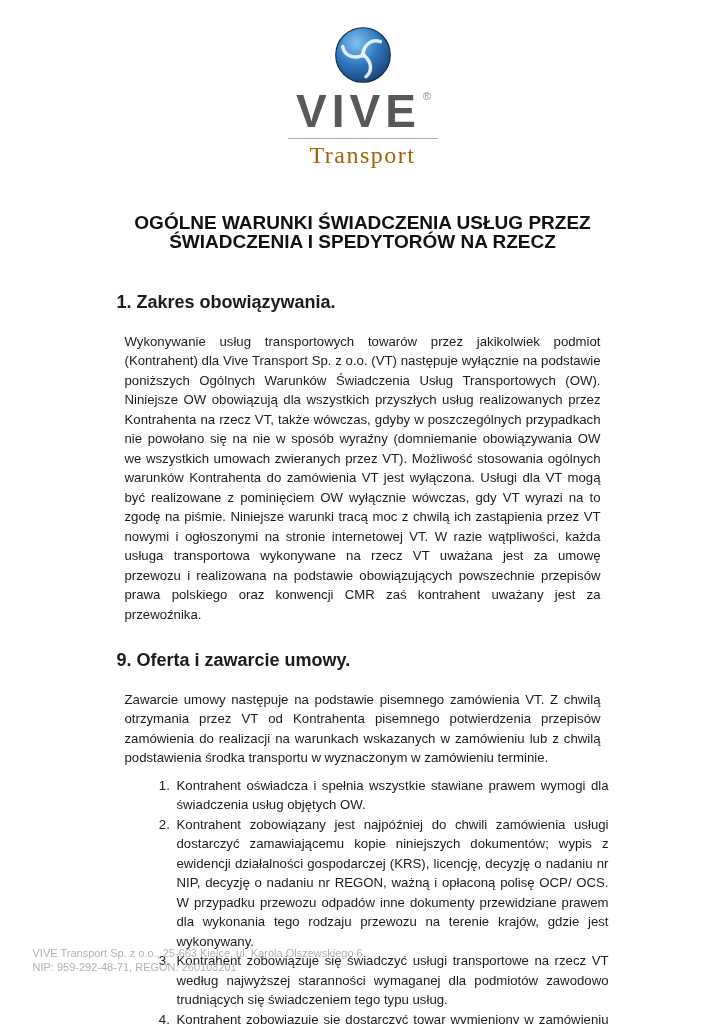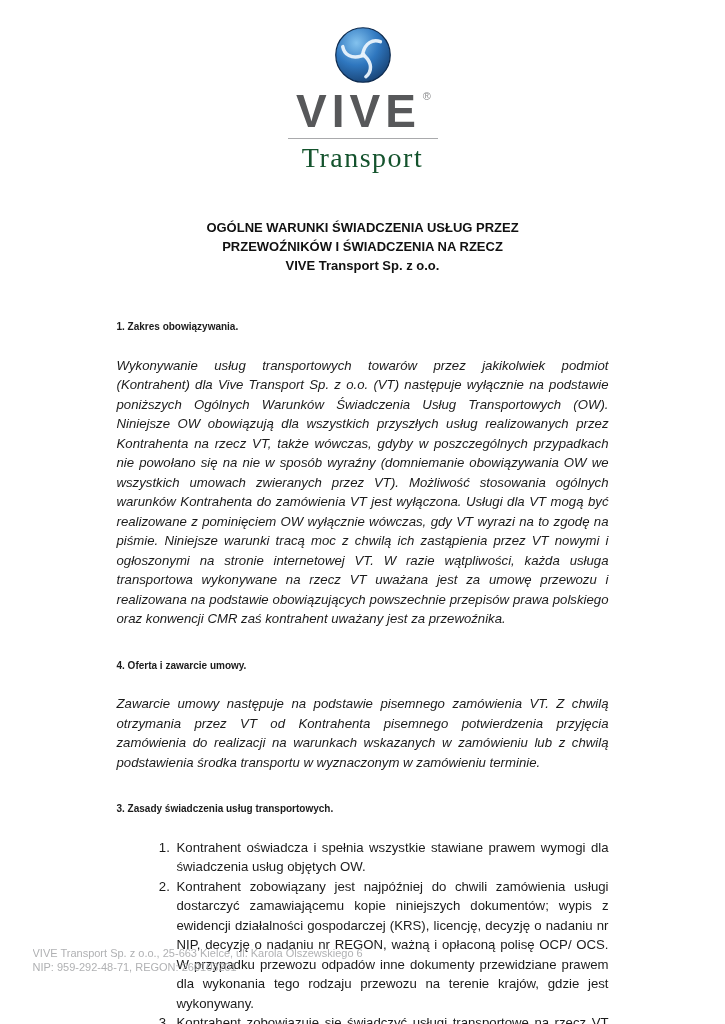--- a/index.html
+++ b/index.html
@@ -34,48 +34,48 @@
     left: 2px;
   }
   .brand-rule {
     width: 150px;
     height: 1px;
     background: #a9aaac;
     margin: 4px auto 3px;
   }
   .brand-subtitle {
     font-family: "Liberation Serif", serif;
-    font-size: 28px;
-    color: #14532d;
+    font-size: 24px;
+    color: #a16207;
     letter-spacing: 1.5px;
   }
   
   .doc-title {
     margin-top: 44px;
     text-align: center;
-    font-size: 13px;
+    font-size: 19px;
     font-weight: 700;
     line-height: 19px;
     color: #111;
   }
   
   .content {
     margin: 42px 84px 0;
     font-size: 13.2px;
     line-height: 19.5px;
     text-align: justify;
   }
   .content h2 {
-    font-size: 10px;
+    font-size: 18px;
     font-weight: 700;
     margin: 27px 0 19px;
     text-align: left;
   }
   .content h2:first-child { margin-top: 0; }
-  .content p { margin: 0; font-style: italic; }
+  .content p { margin: 8px; }
   .content ol {
     margin: 0;
     padding-left: 57px;
   }
   .content ol li { padding-left: 3px; }
   
   .footer {
     position: absolute;
     left: 0;
     right: 0;
@@ -111,33 +111,31 @@
     </svg>
     <div class="brand-row">
       <span class="brand">VIVE</span><span class="reg">®</span>
     </div>
     <div class="brand-rule"></div>
     <div class="brand-subtitle">Transport</div>
   </header>
 
   <div class="doc-title">
     <div>OGÓLNE WARUNKI ŚWIADCZENIA USŁUG PRZEZ</div>
-    <div>PRZEWOŹNIKÓW I ŚWIADCZENIA NA RZECZ</div>
-    <div>VIVE Transport Sp. z o.o.</div>
+    <div>ŚWIADCZENIA I SPEDYTORÓW NA RZECZ</div>
   </div>
 
   <main class="content">
 
     <h2>1. Zakres obowiązywania.</h2>
     <p>Wykonywanie usług transportowych towarów przez jakikolwiek podmiot (Kontrahent) dla Vive Transport Sp. z o.o. (VT) następuje wyłącznie na podstawie poniższych Ogólnych Warunków Świadczenia Usług Transportowych (OW). Niniejsze OW obowiązują dla wszystkich przyszłych usług realizowanych przez Kontrahenta na rzecz VT, także wówczas, gdyby w poszczególnych przypadkach nie powołano się na nie w sposób wyraźny (domniemanie obowiązywania OW we wszystkich umowach zwieranych przez VT). Możliwość stosowania ogólnych warunków Kontrahenta do zamówienia VT jest wyłączona. Usługi dla VT mogą być realizowane z pominięciem OW wyłącznie wówczas, gdy VT wyrazi na to zgodę na piśmie. Niniejsze warunki tracą moc z chwilą ich zastąpienia przez VT nowymi i ogłoszonymi na stronie internetowej VT. W razie wątpliwości, każda usługa transportowa wykonywane na rzecz VT uważana jest za umowę przewozu i realizowana na podstawie obowiązujących powszechnie przepisów prawa polskiego oraz konwencji CMR zaś kontrahent uważany jest za przewoźnika.</p>
 
-    <h2>4. Oferta i zawarcie umowy.</h2>
-    <p>Zawarcie umowy następuje na podstawie pisemnego zamówienia VT. Z chwilą otrzymania przez VT od Kontrahenta pisemnego potwierdzenia przyjęcia zamówienia do realizacji na warunkach wskazanych w zamówieniu lub z chwilą podstawienia środka transportu w wyznaczonym w zamówieniu terminie.</p>
+    <h2>9. Oferta i zawarcie umowy.</h2>
+    <p>Zawarcie umowy następuje na podstawie pisemnego zamówienia VT. Z chwilą otrzymania przez VT od Kontrahenta pisemnego potwierdzenia przepisów zamówienia do realizacji na warunkach wskazanych w zamówieniu lub z chwilą podstawienia środka transportu w wyznaczonym w zamówieniu terminie.</p>
 
-    <h2>3. Zasady świadczenia usług transportowych.</h2>
     <ol>
       <li>Kontrahent oświadcza i spełnia wszystkie stawiane prawem wymogi dla świadczenia usług objętych OW.</li>
       <li>Kontrahent zobowiązany jest najpóźniej do chwili zamówienia usługi dostarczyć zamawiającemu kopie niniejszych dokumentów; wypis z ewidencji działalności gospodarczej (KRS), licencję, decyzję o nadaniu nr NIP, decyzję o nadaniu nr REGON, ważną i opłaconą polisę OCP/ OCS. W przypadku przewozu odpadów inne dokumenty przewidziane prawem dla wykonania tego rodzaju przewozu na terenie krajów, gdzie jest wykonywany.</li>
       <li>Kontrahent zobowiązuje się świadczyć usługi transportowe na rzecz VT według najwyższej staranności wymaganej dla podmiotów zawodowo trudniących się świadczeniem tego typu usług.</li>
       <li>Kontrahent zobowiązuje się dostarczyć towar wymieniony w zamówieniu w miejsce i w terminie wskazanym w zamówieniu oraz uzyskać pisemne potwierdzenie odbioru dostarczonego towaru na liście przewozowym (podpis osoby upoważnionej do działania</li>
     </ol>
 
   </main>
 
   <footer class="footer">

